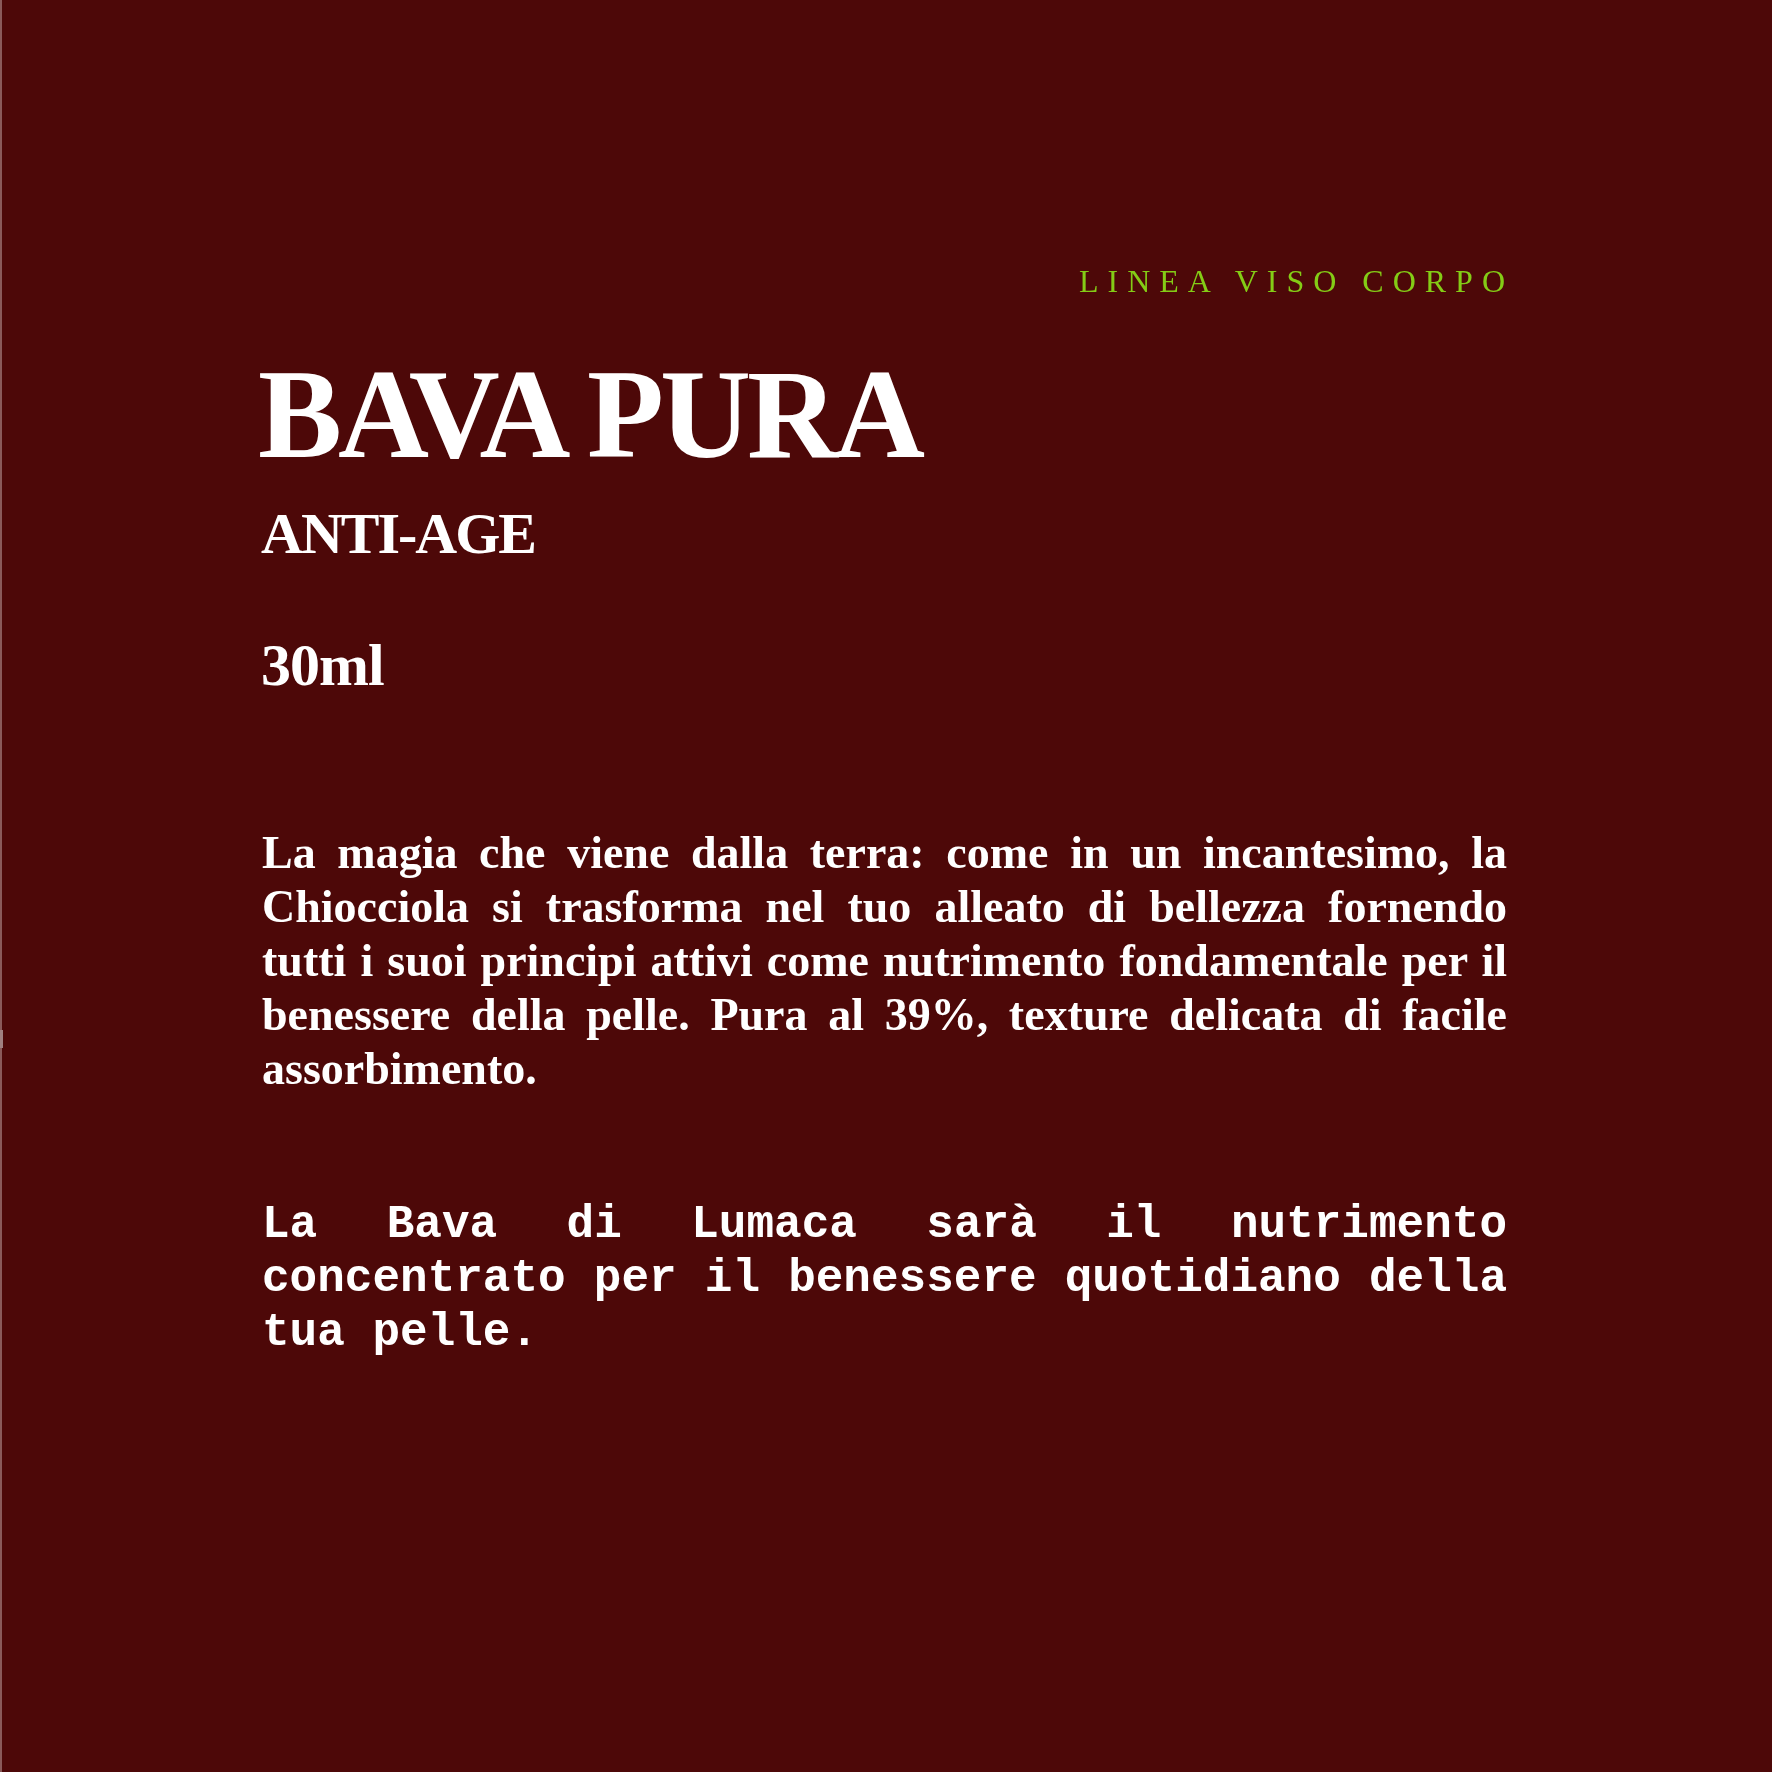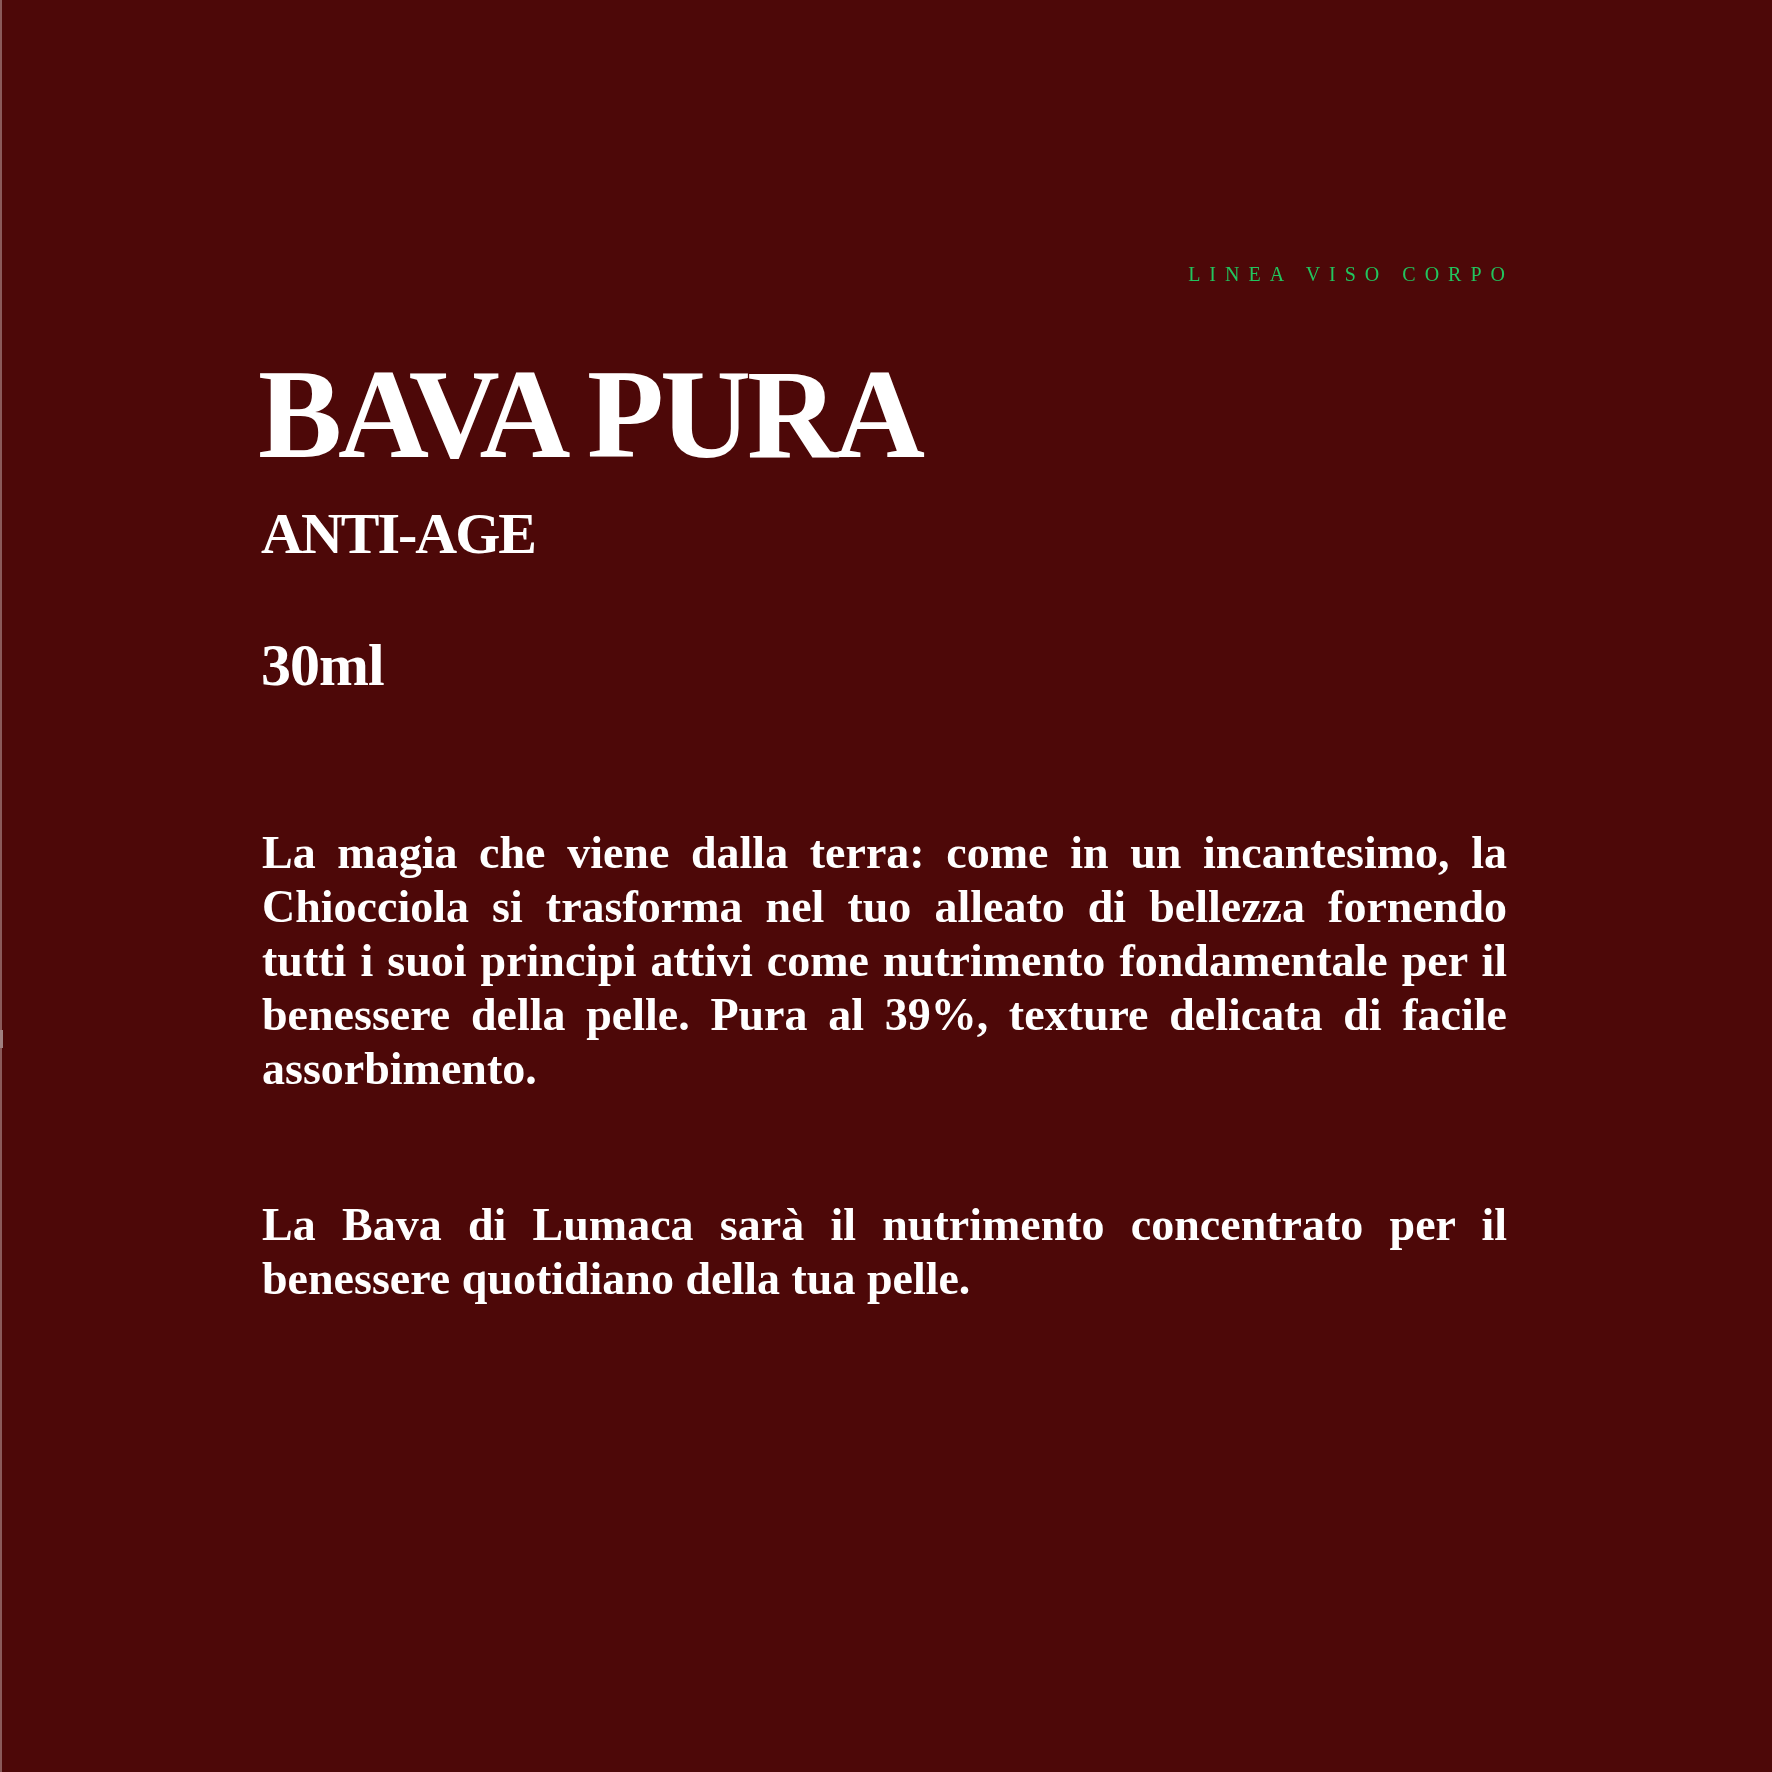--- a/index.html
+++ b/index.html
@@ -28,24 +28,24 @@
       left: 0;
       top: 1030px;
       width: 3px;
       height: 18px;
       background: #a08080;
     }
     .line-label {
       position: absolute;
       top: 263px;
       right: 258px;
-      font-size: 20px;
+      font-size: 32px;
       letter-spacing: 9px;
       font-weight: normal;
-      color: #22c55e;
+      color: #84cc16;
       white-space: nowrap;
     }
     .title {
       position: absolute;
       left: 250px;
       top: 344px;
       margin: 8px;
       font-size: 126px;
       font-weight: bold;
       letter-spacing: -4px;
@@ -79,21 +79,21 @@
       left: 262px;
       width: 1245px;
       margin: 0;
       font-size: 46px;
       font-weight: bold;
       line-height: 54px;
       text-align: justify;
       text-align-last: left;
     }
     .desc-1 { top: 826px; }
-    .desc-2 { top: 1198px; }
+    .desc-2 { top: 1198px; font-family: Liberation Mono, monospace; }
   </style>
 </head>
 <body>
 
 <div class="edge-strip"></div>
 <div class="edge-mark"></div>
 
 <div class="line-label">LINEA VISO CORPO</div>
 
 <h1 class="title">BAVA PURA</h1>

